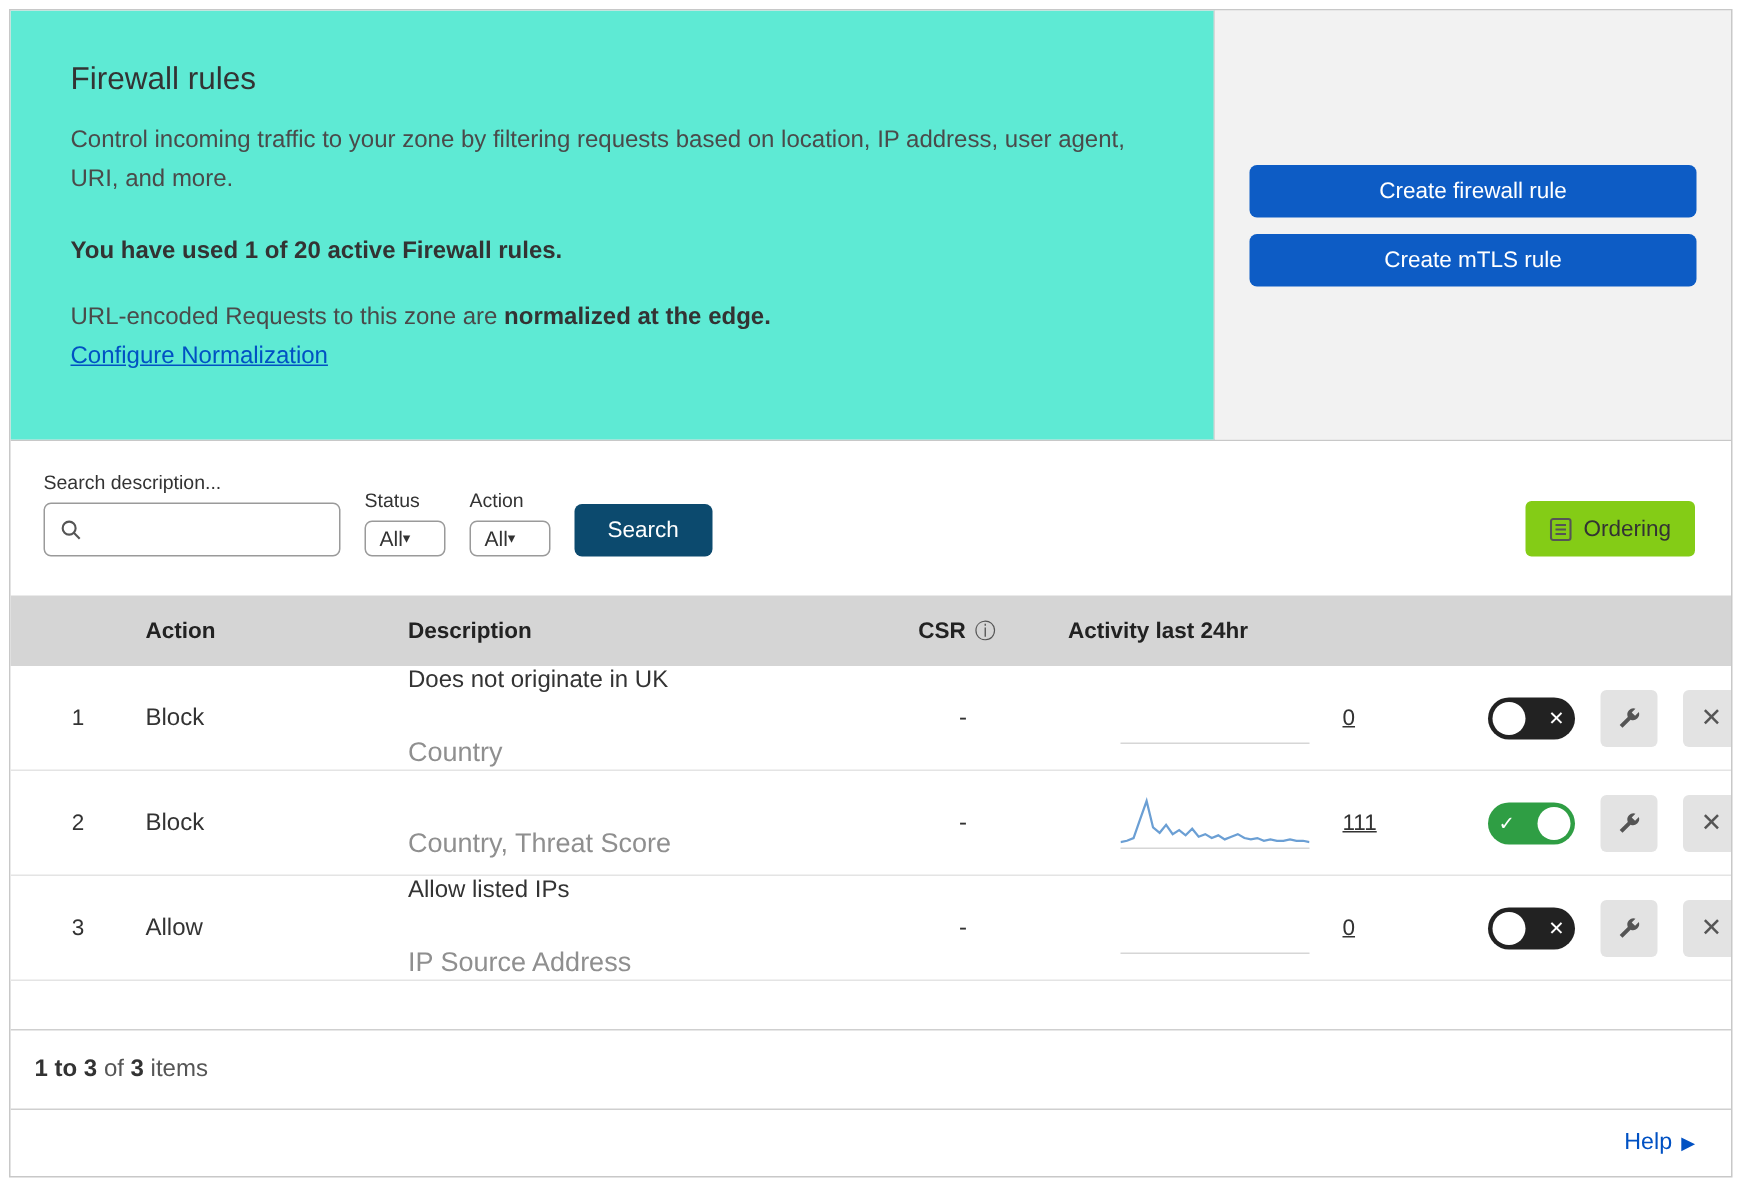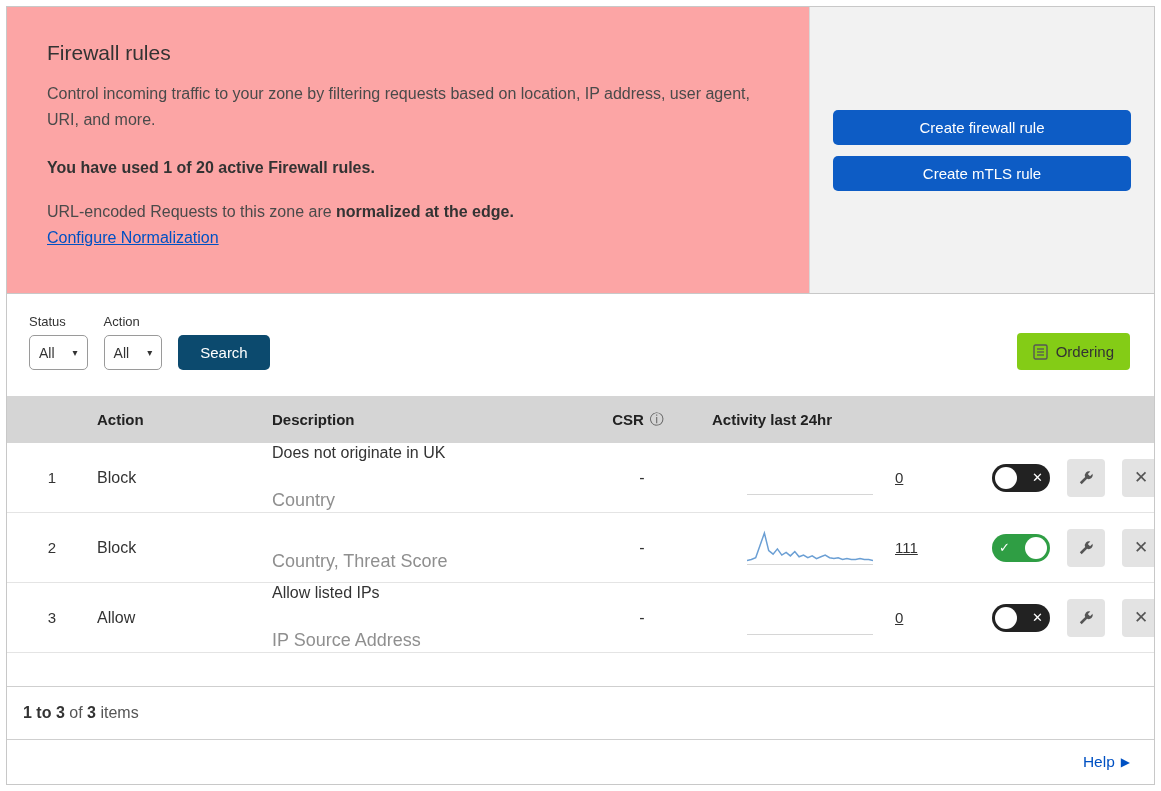--- a/index.html
+++ b/index.html
@@ -2,38 +2,38 @@
 <html><head>
 <meta charset="utf-8">
 <style>
   * { box-sizing: border-box; margin: 0; padding: 0; }
   html,body { width: 1161px; height: 791px; background: #fff; font-family: "Liberation Sans", sans-serif; }
   body { padding: 6px; }
   .card { width: 100%; height: 100%; border: 1px solid #c8c8c8; background: #fff; display: flex; flex-direction: column; overflow: hidden; }
 
   
   .top { display: flex; border-bottom: 1px solid #c8c8c8; height: 287px; }
-  .top-left { flex: 1; padding: 34px 40px; border-right: 1px solid #d8d8d8; background: #fca5a5; }
+  .top-left { flex: 1; padding: 34px 40px; border-right: 1px solid #d8d8d8; background: #5eead4; }
   .page-title { font-size: 21px; color: #333; font-weight: 500; margin-bottom: 16px; }
   .page-desc { font-size: 16px; color: #4a4a4a; line-height: 1.62; max-width: 710px; margin-bottom: 26px; }
   .usage-line { font-size: 16px; color: #333; font-weight: 700; margin-bottom: 26px; }
   .norm-line { font-size: 16px; color: #4a4a4a; margin-bottom: 8px; }
   .norm-line b { color: #333; }
   a.text-link { color: #0051c3; text-decoration: underline; font-size: 16px; cursor: pointer; }
 
   .top-right { width: 344px; background: #f2f2f2; display: flex; flex-direction: column; align-items: center; justify-content: center; gap: 11px; }
   .btn-primary { width: 298px; height: 35px; background: #0d5cc5; color: #fff; border: none; border-radius: 5px; font-size: 15px; font-family: "Liberation Sans", sans-serif; cursor: pointer; }
 
   
   .filters { padding: 20px 24px 26px 22px; display: flex; align-items: flex-end; gap: 16px; }
   .fgroup { display: flex; flex-direction: column; gap: 6px; }
   .flabel { font-size: 13px; color: #333; }
   .search-box { width: 198px; height: 36px; border: 1px solid #9a9a9a; border-radius: 5px; background: #fff; display: flex; align-items: center; padding: 0 10px; gap: 8px; }
   .search-box input { border: none; outline: none; flex: 1; font-size: 14px; font-family: "Liberation Sans", sans-serif; color: #333; background: transparent; }
-  .select { height: 35px; min-width: 54px; border: 1px solid #9a9a9a; border-radius: 5px; background: #fff; display: flex; align-items: center; padding: 0 9px; gap: 18px; font-size: 14px; color: #333; cursor: pointer; }
+  .select { height: 24px; min-width: 54px; border: 1px solid #9a9a9a; border-radius: 5px; background: #fff; display: flex; align-items: center; padding: 0 9px; gap: 0; font-size: 14px; color: #333; cursor: pointer; }
   .caret { font-size: 10px; color: #333; }
   .btn-search { height: 35px; padding: 0 22px; background: #0c4a6e; color: #fff; border: none; border-radius: 5px; font-size: 15px; font-family: "Liberation Sans", sans-serif; cursor: pointer; }
   .btn-ordering { margin-left: auto; height: 37px; padding: 0 16px; background: #84cc16; color: #333; border: none; border-radius: 4px; font-size: 15px; font-family: "Liberation Sans", sans-serif; display: flex; align-items: center; gap: 8px; cursor: pointer; }
 
   
   .thead, .trow { display: grid; grid-template-columns: 90px 175px 320px 100px 300px 1fr; align-items: center; }
   .thead { background: #d5d5d5; height: 47px; font-size: 15px; font-weight: 700; color: #222; }
   .thead .hcell { padding-right: 8px; }
   .h-csr { text-align: center; display: flex; align-items: center; justify-content: center; gap: 6px; }
   .info-icon { font-size: 14px; color: #555; font-weight: 400; }
@@ -80,20 +80,32 @@
       <a class="text-link">Configure Normalization</a>
     </div>
     <div class="top-right">
       <button class="btn-primary">Create firewall rule</button>
       <button class="btn-primary">Create mTLS rule</button>
     </div>
   </div>
 
   <div class="filters">
     <div class="fgroup">
+      <span class="flabel">Search description...</span>
+      <div class="search-box">
+        <span style="display:flex;">
+          <svg width="15" height="15" viewBox="0 0 16 16">
+              <circle cx="6.5" cy="6.5" r="4.6" fill="none" stroke="#555" stroke-width="1.5"></circle>
+              <line x1="10" y1="10" x2="14" y2="14" stroke="#555" stroke-width="1.5"></line>
+            </svg>
+        </span>
+        <input placeholder="" style="">
+      </div>
+    </div>
+    <div class="fgroup">
       <span class="flabel">Status</span>
       <div class="select">
         <span>All</span>
         <span class="caret">▾</span>
       </div>
     </div>
     <div class="fgroup">
       <span class="flabel">Action</span>
       <div class="select">
         <span>All</span>

